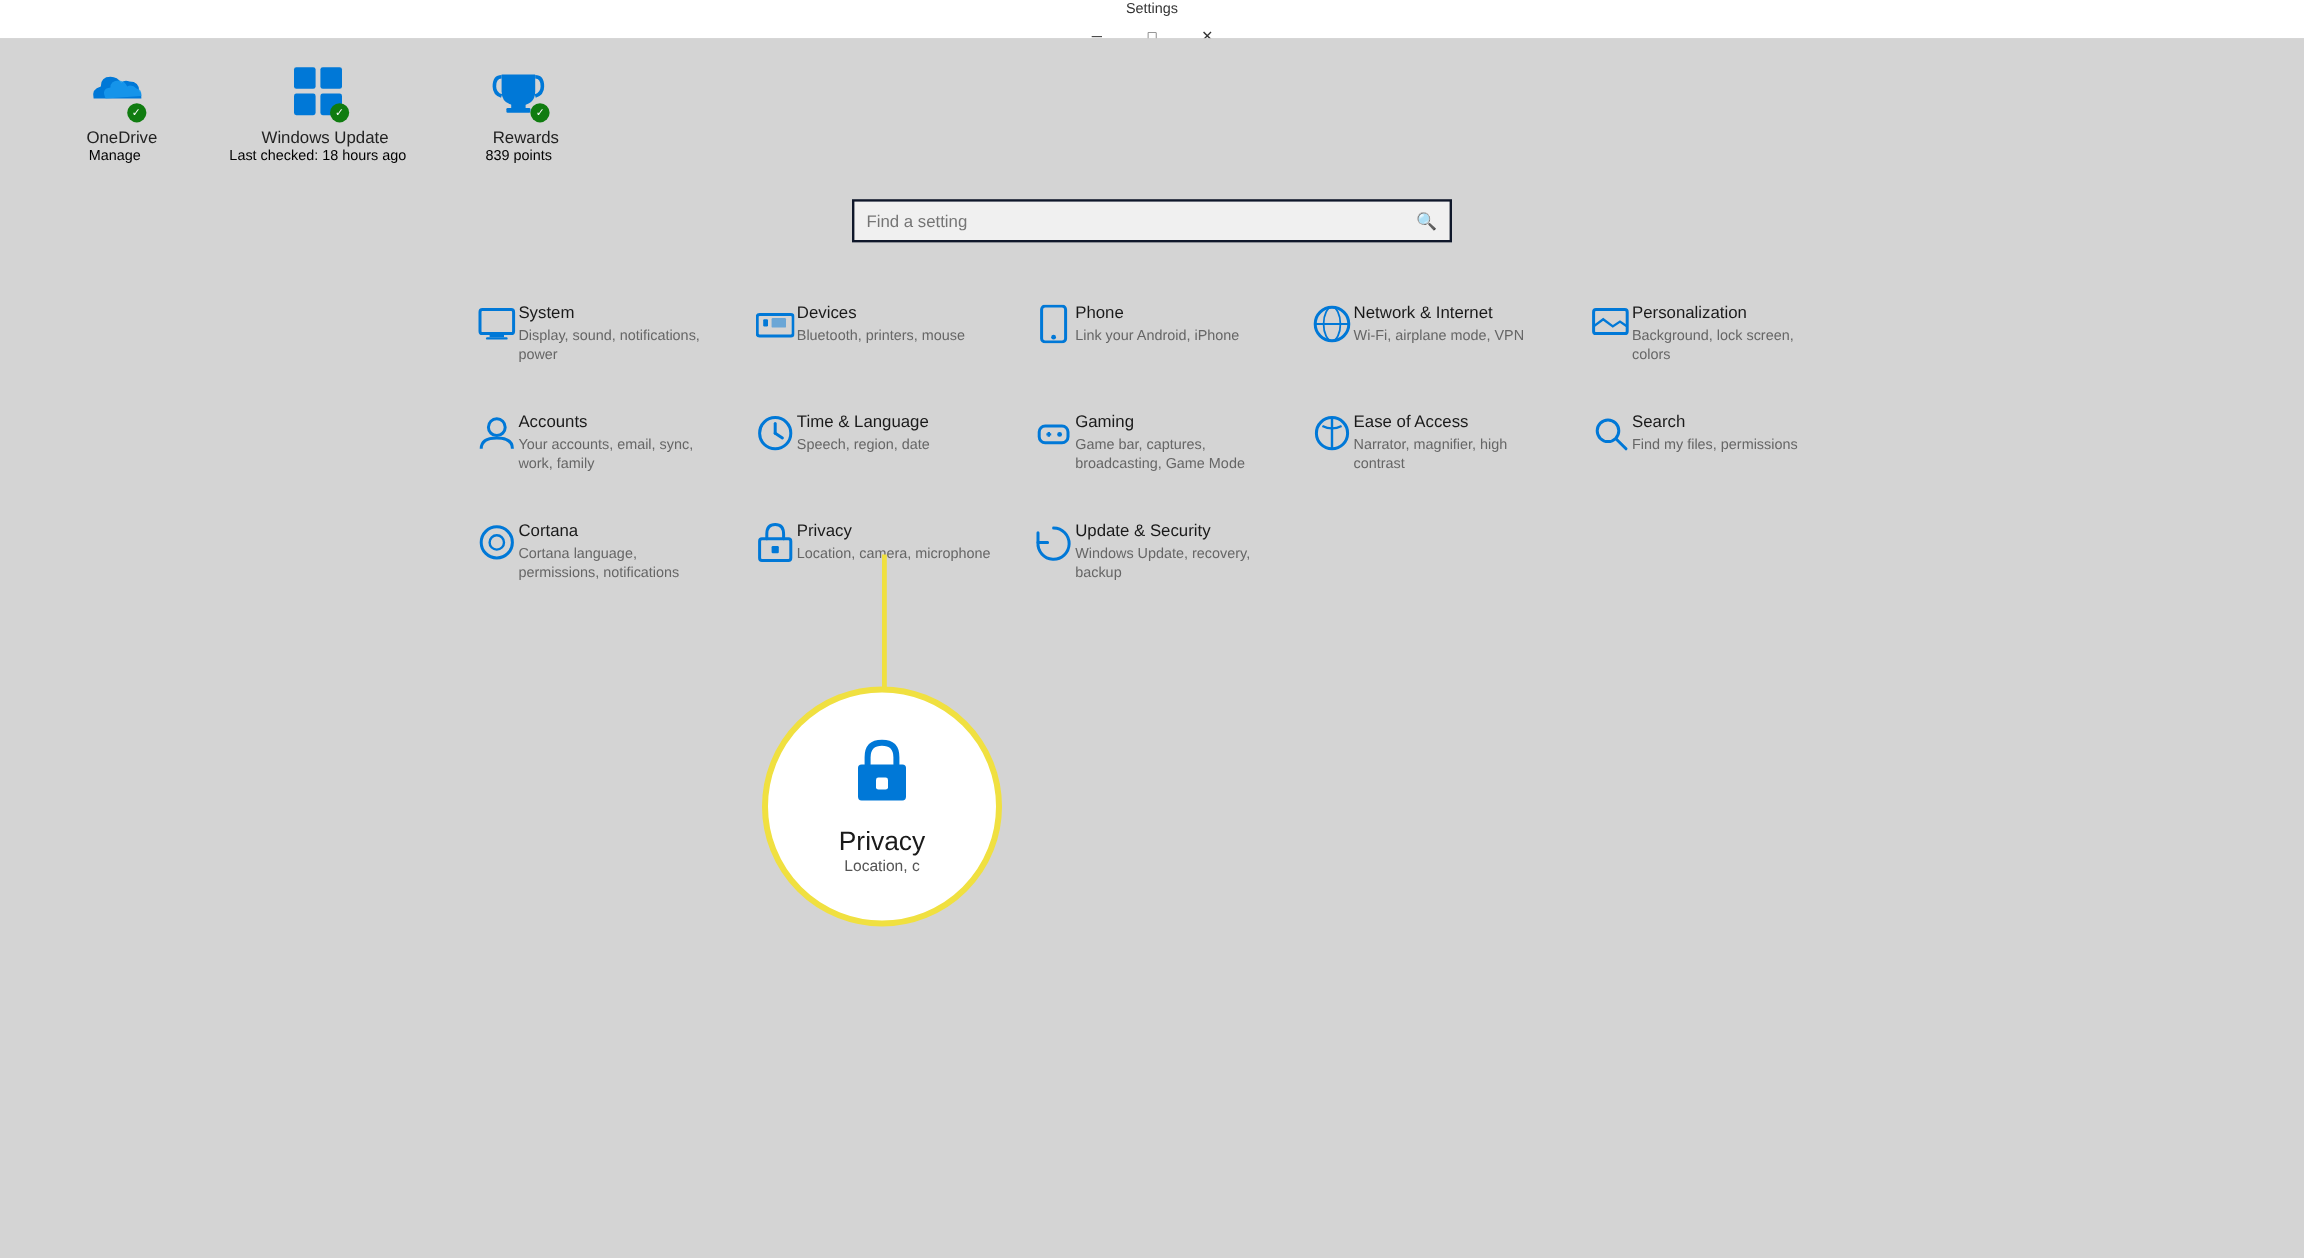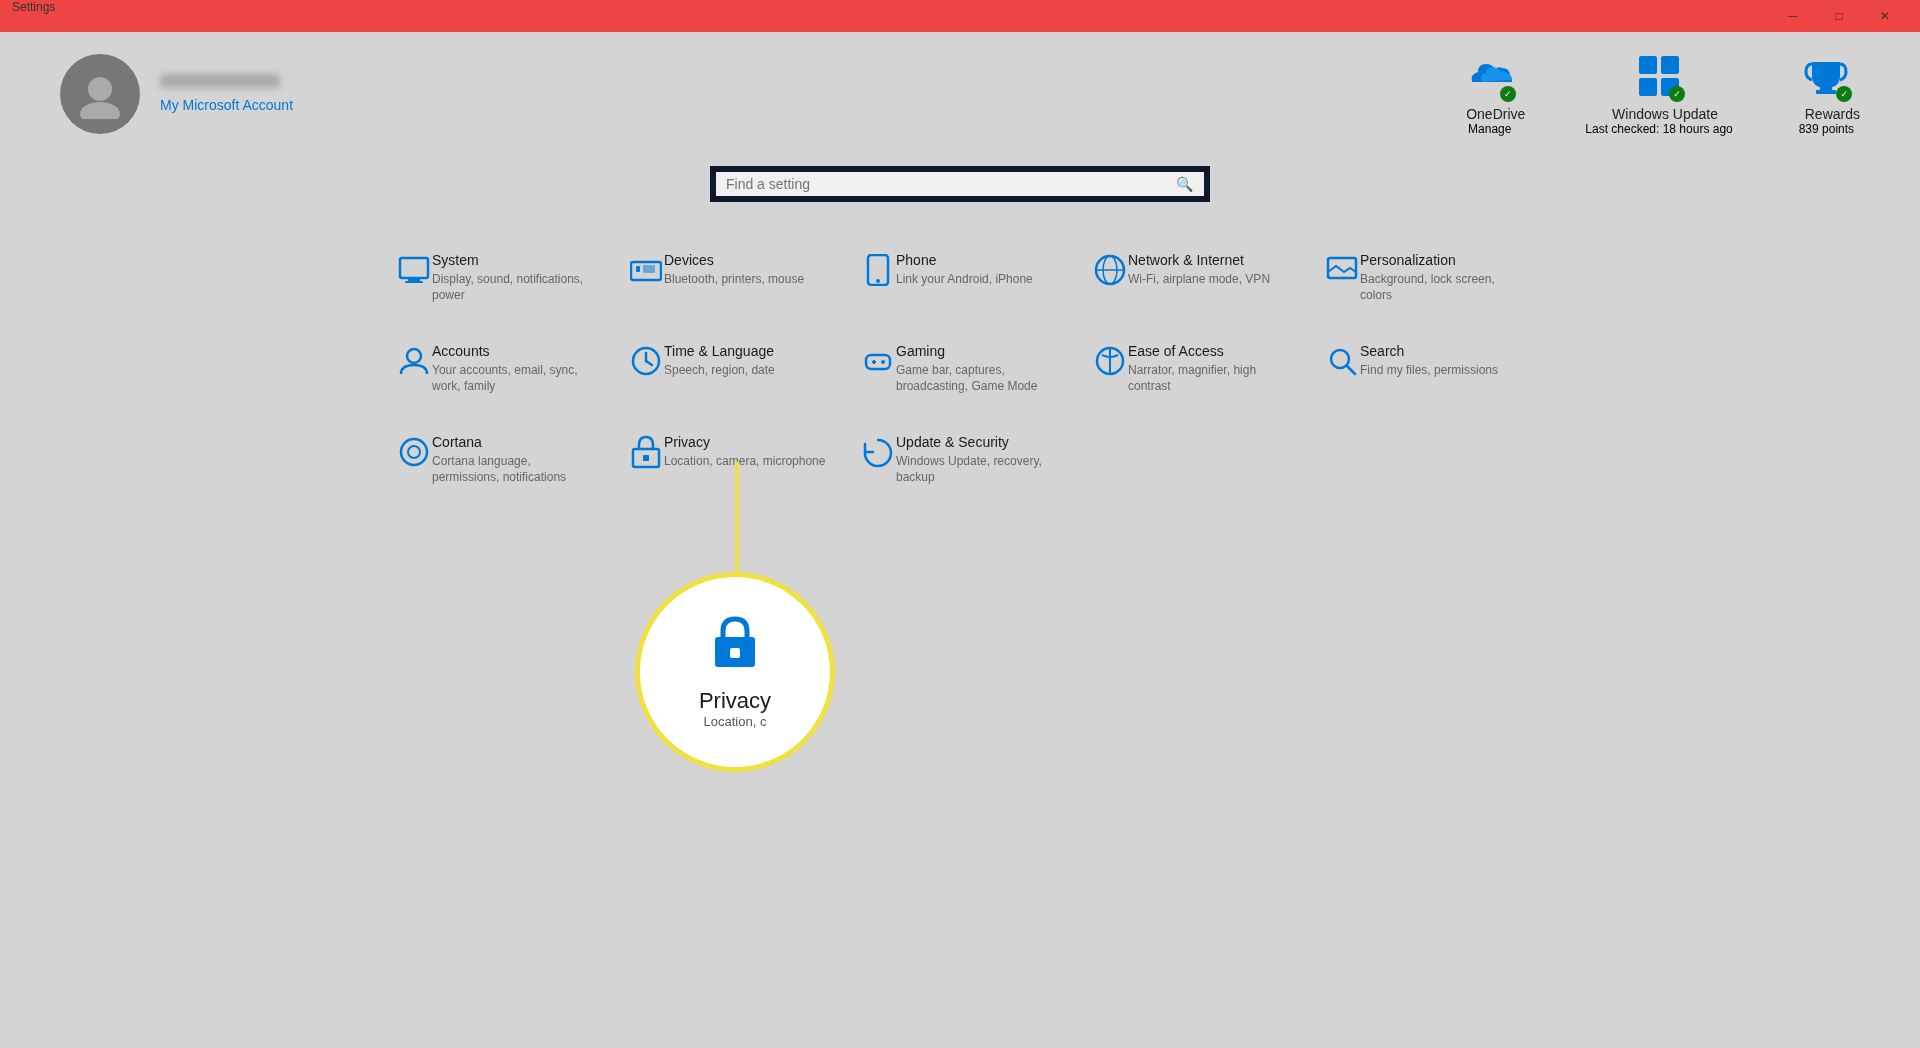--- a/index.html
+++ b/index.html
@@ -8,24 +8,26 @@
       height: 1048px;
       background: #c8c8c8;
       font-family: 'Segoe UI', Arial, sans-serif;
       overflow: hidden;
       position: relative;
     }
 
     
     .titlebar {
       height: 32px;
-      background: #ef4444;
-      display: flex;
+      background: #ffffff;
+      display: flex;
+      align-items: center;
       padding: 0 12px;
       justify-content: space-between;
+      flex-direction: column;
     }
     .titlebar-title {
       font-size: 12px;
       color: #333;
     }
     .titlebar-controls {
       display: flex;
       gap: 0;
     }
     .titlebar-btn {
@@ -137,21 +139,21 @@
     
     .search-bar-container {
       display: flex;
       justify-content: center;
       padding: 10px 0 30px 0;
     }
     .search-bar {
       width: 500px;
       height: 36px;
       background: #f0f0f0;
-      border: 6px solid #0f172a;
+      border: 2px solid #0f172a;
       display: flex;
       align-items: center;
       padding: 0 10px;
       gap: 8px;
     }
     .search-bar input {
       border: none;
       background: transparent;
       outline: none;
       width: 100%;
@@ -248,32 +250,20 @@
     <button class="titlebar-btn">─</button>
     <button class="titlebar-btn">□</button>
     <button class="titlebar-btn close">✕</button>
   </div>
 </div>
 
 <div class="main">
 
   <div class="header">
 
-    <div class="user-section">
-      <div class="avatar">
-        <svg width="50" height="50" viewBox="0 0 50 50" fill="none" xmlns="http://www.w3.org/2000/svg">
-          <circle cx="25" cy="20" r="12" fill="#aaa"></circle>
-          <ellipse cx="25" cy="45" rx="20" ry="12" fill="#aaa"></ellipse>
-        </svg>
-      </div>
-      <div>
-        <div class="user-name-blurred"></div>
-        <a class="microsoft-account-link">My Microsoft Account</a>
-      </div>
-    </div>
 
     <div class="header-widgets">
 
       <div class="widget">
         <div class="widget-icon">
           <svg width="44" height="36" viewBox="0 0 44 36" fill="none">
             <path d="M4 24 Q2 16 10 14 Q10 6 18 6 Q24 6 27 11 Q30 8 34 10 Q42 10 42 18 Q44 18 44 24 Z" fill="#0078d7"></path>
             <path d="M14 24 Q10 16 18 15 Q18 9 25 9 Q30 9 32 14 Q36 12 40 16 Q44 16 44 22 Z" fill="#1a9bef" opacity="0.8"></path>
           </svg>
           <div class="check-badge">✓</div>

